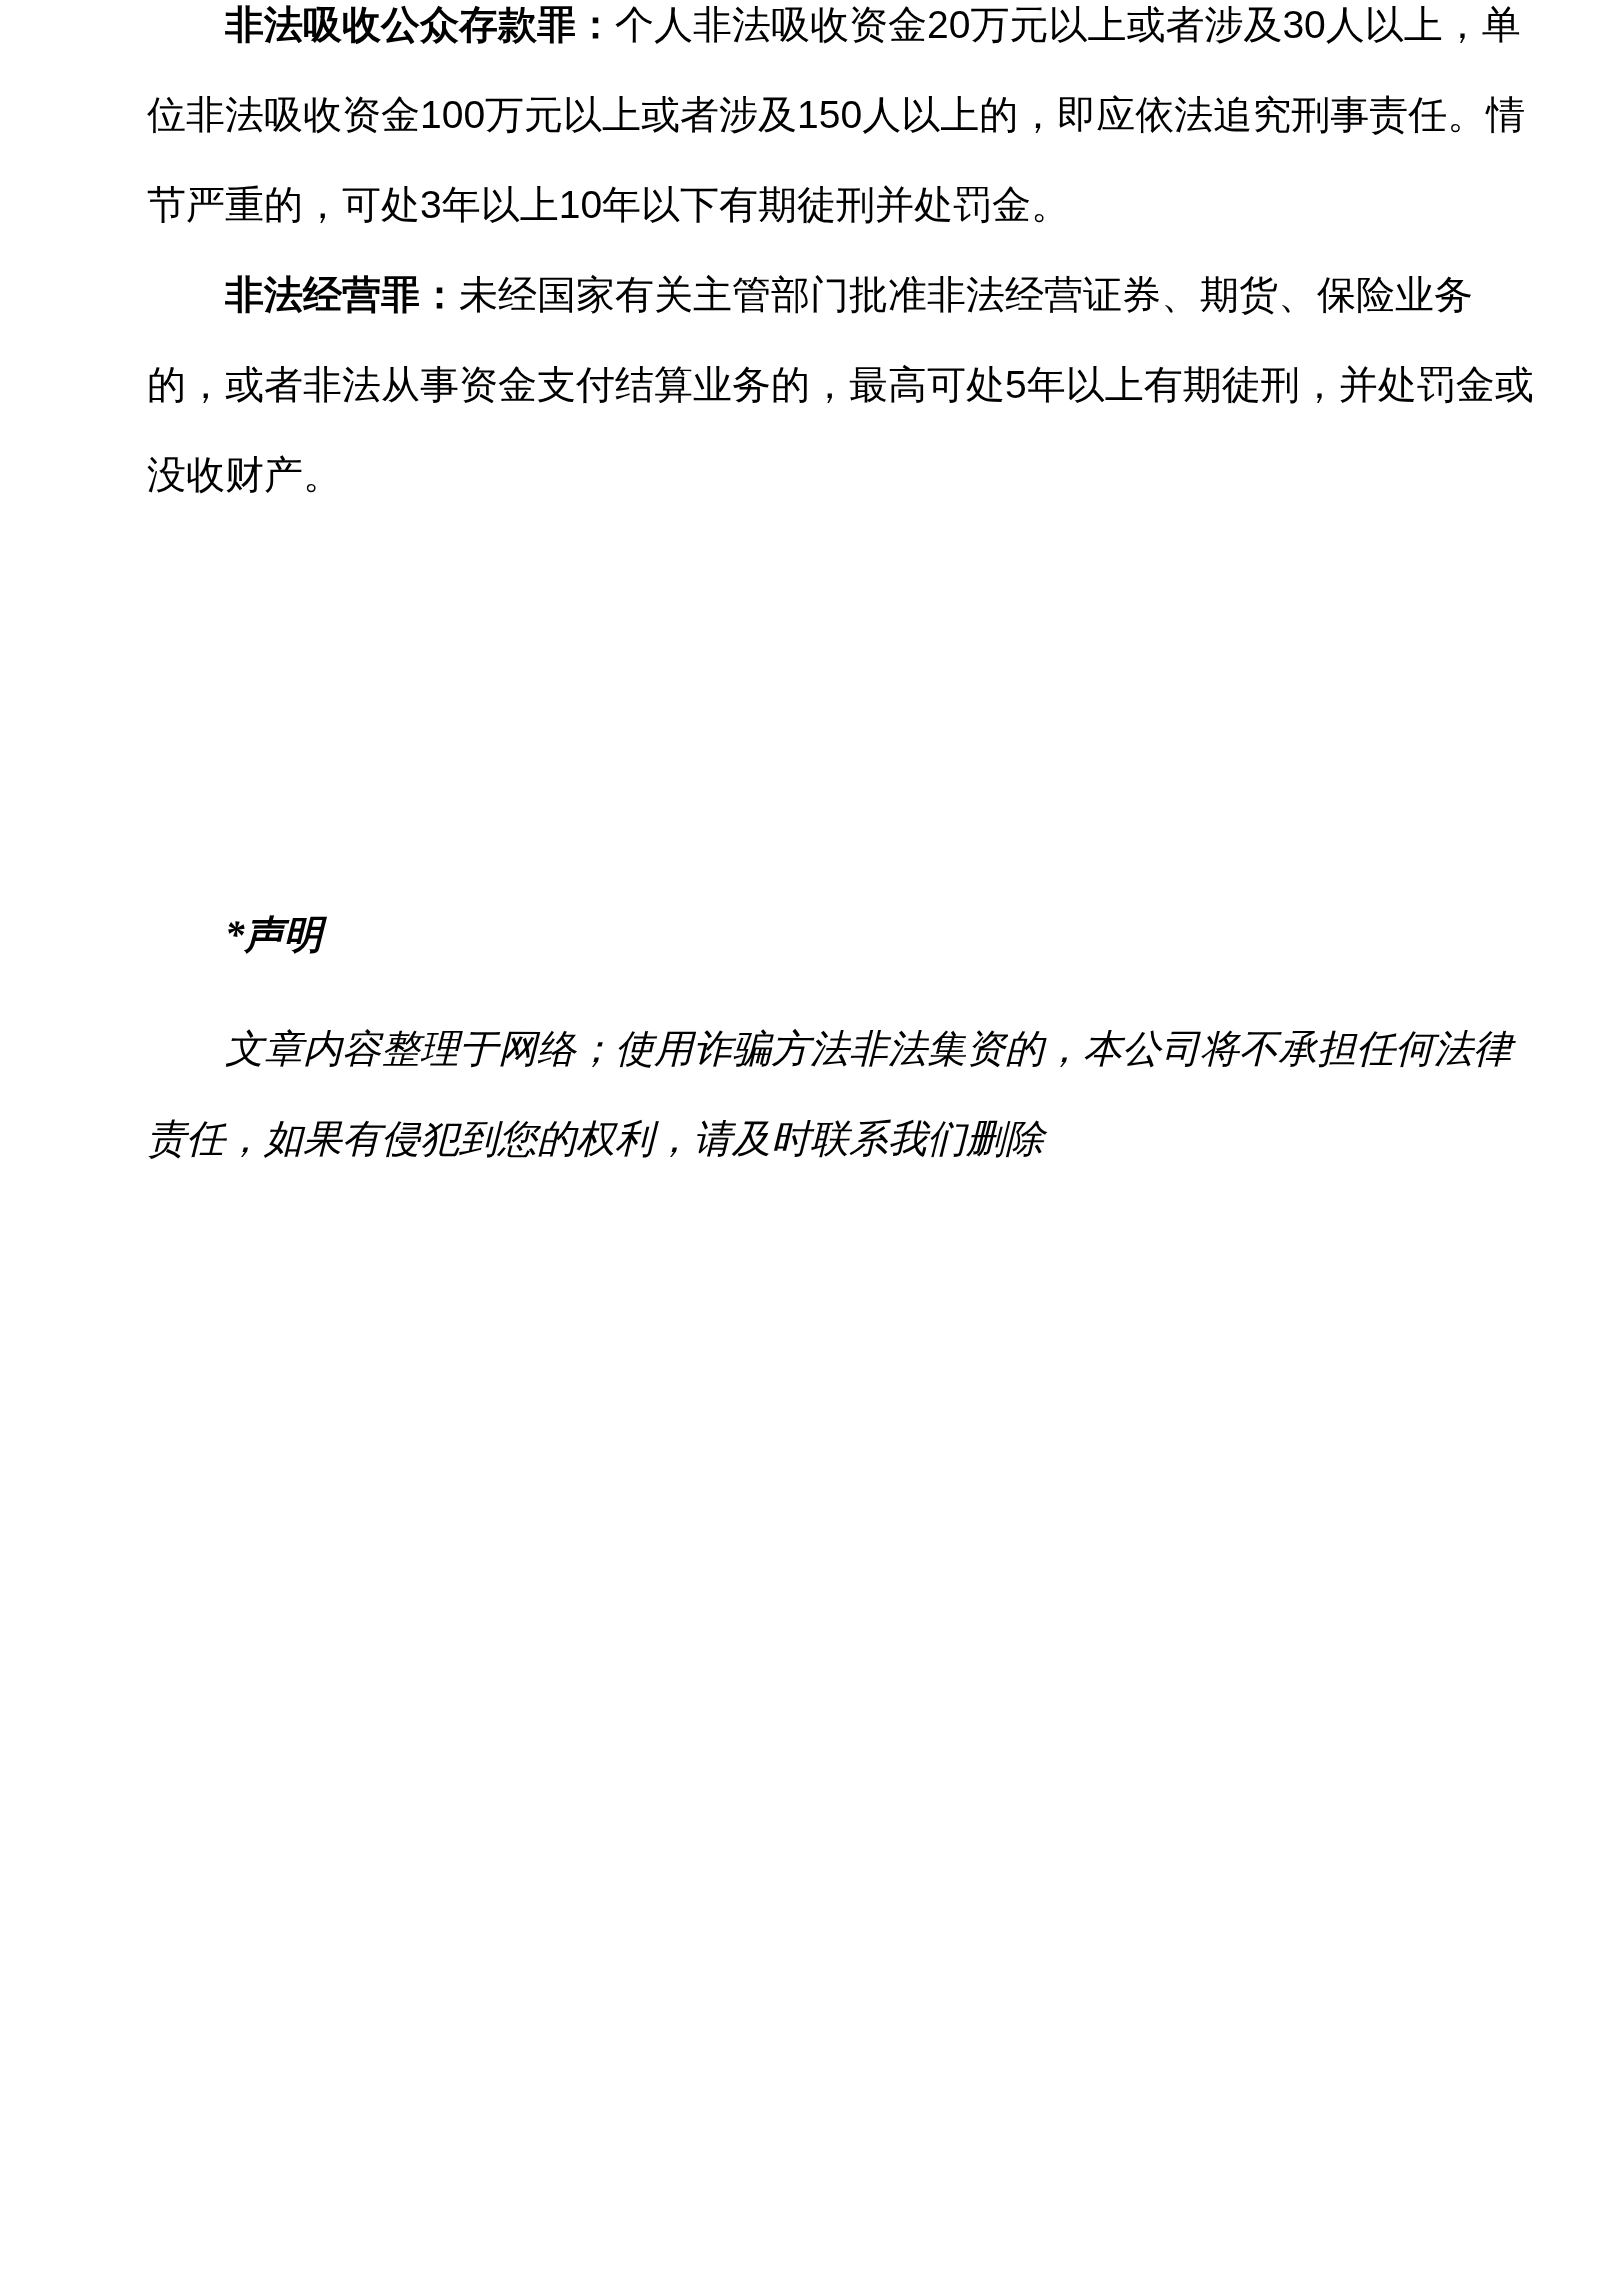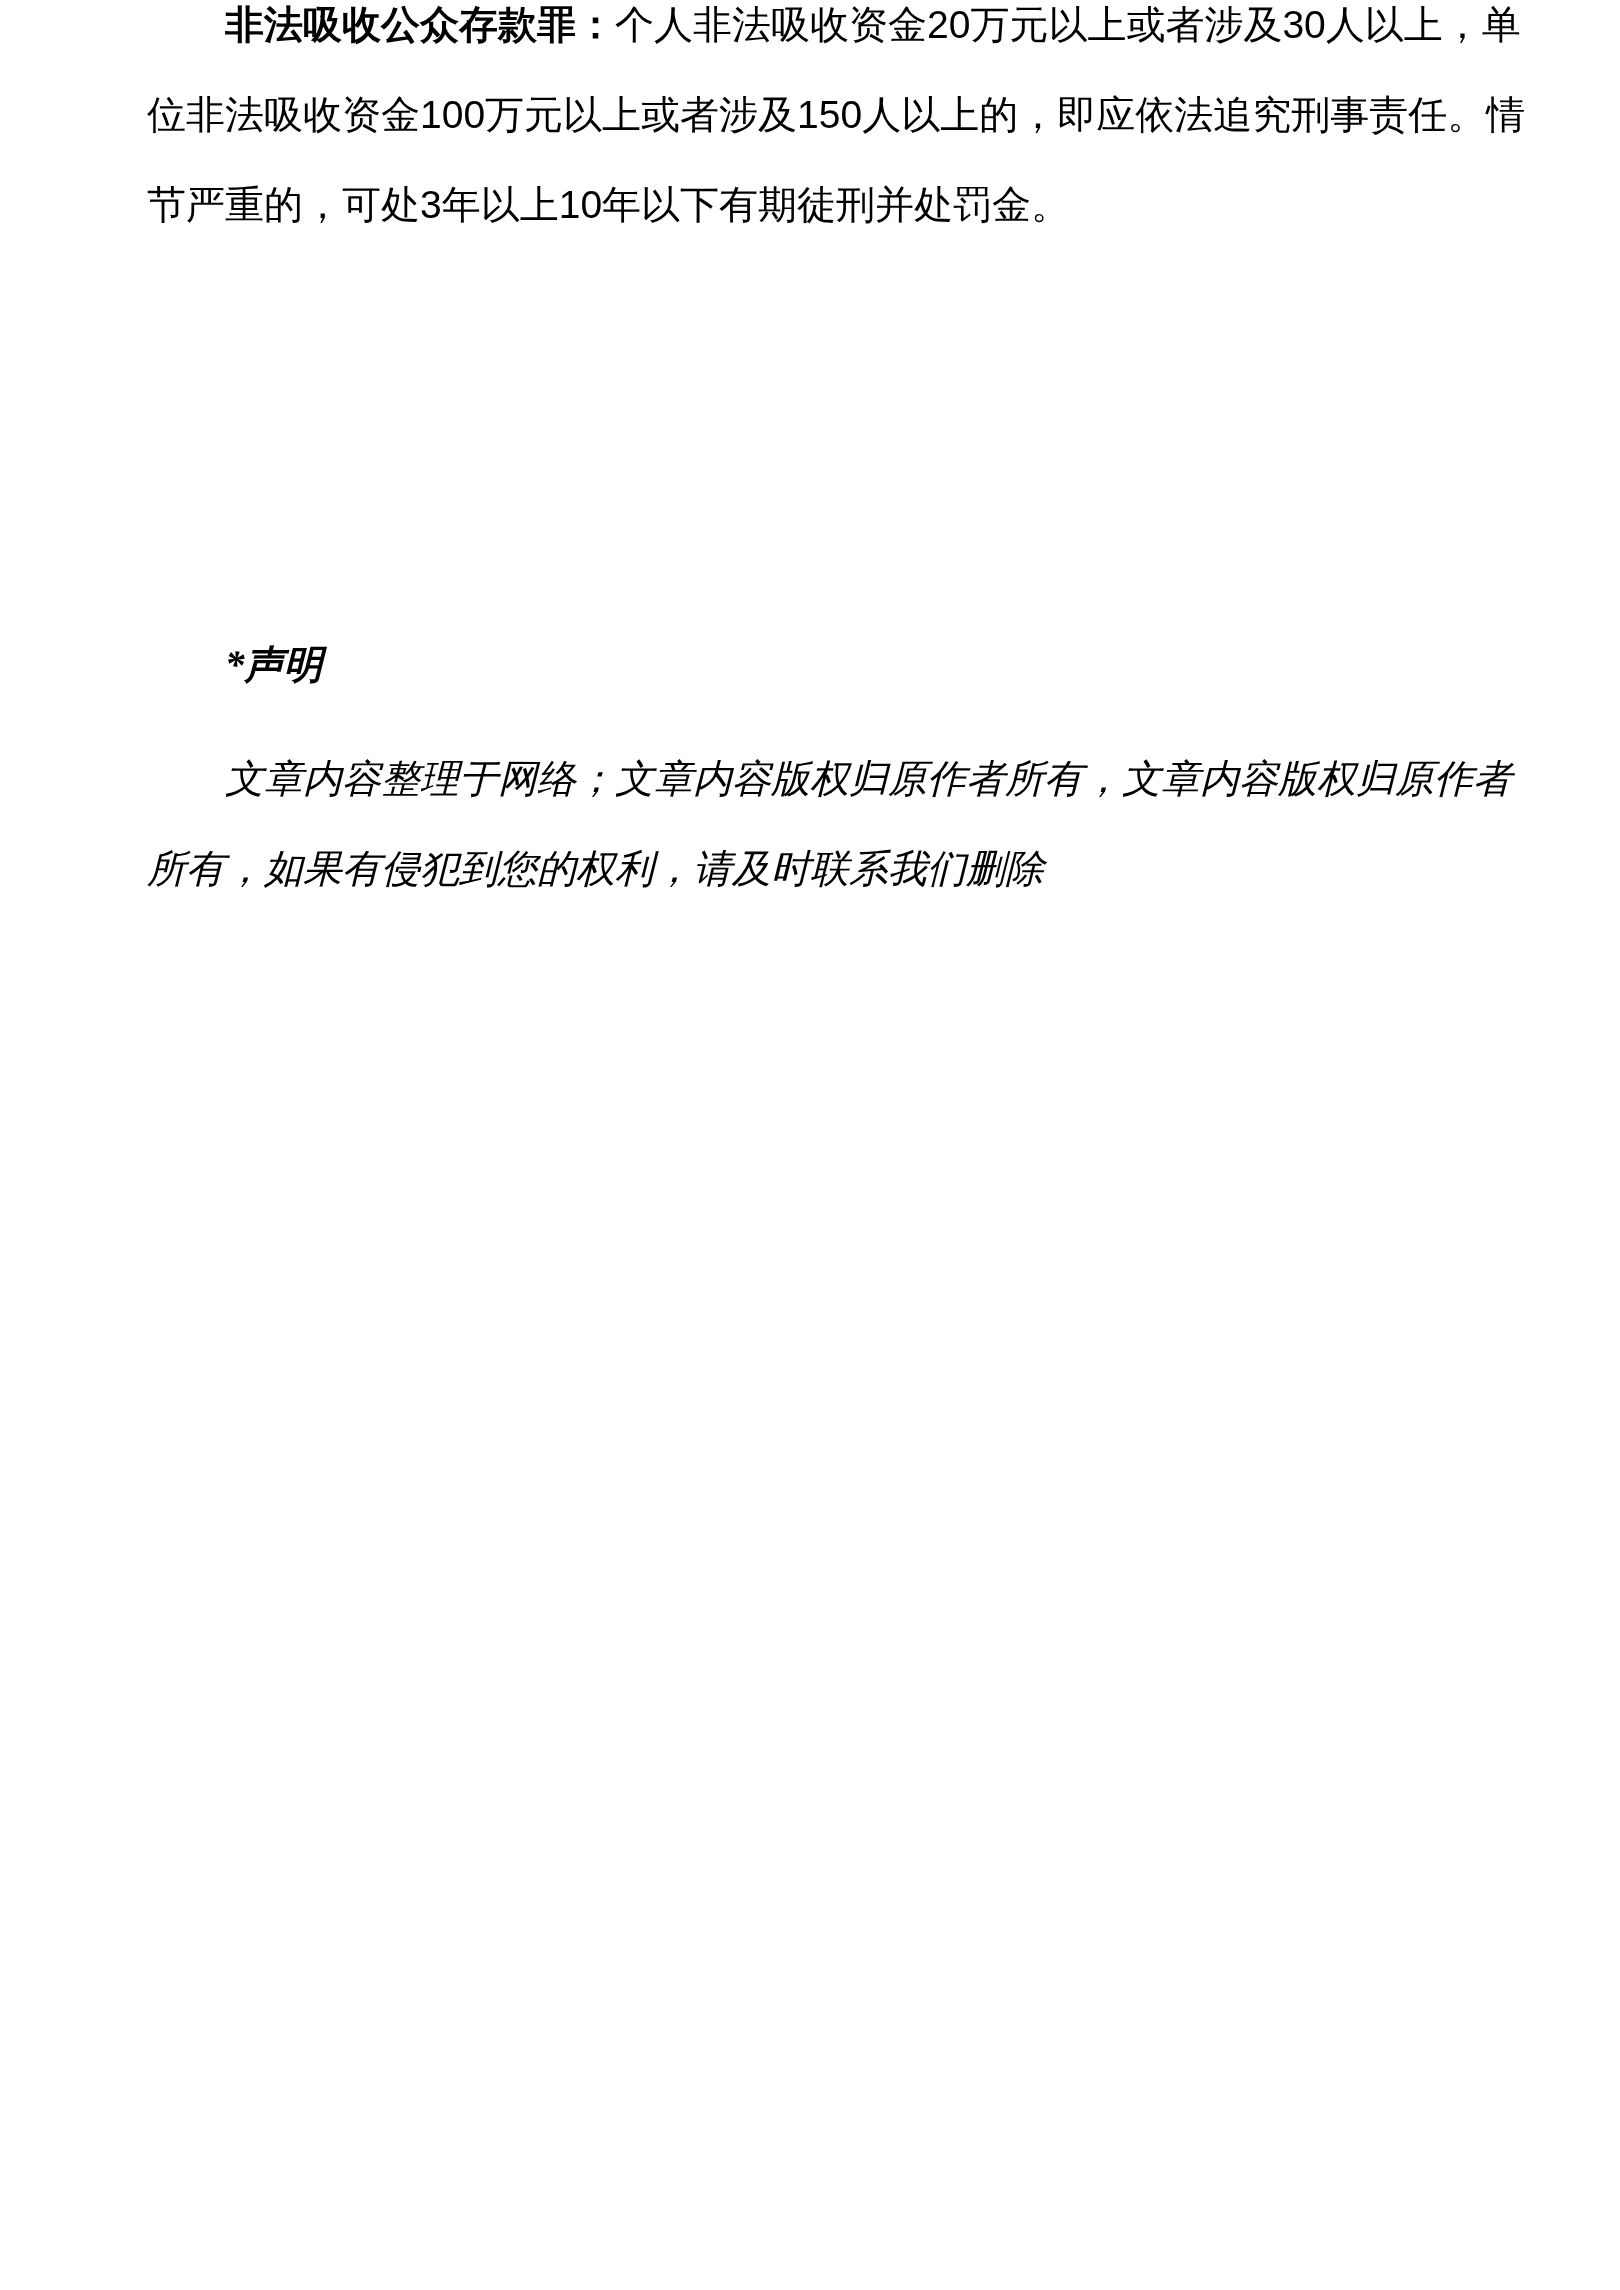--- a/index.html
+++ b/index.html
@@ -62,21 +62,22 @@
 </head>
 <body>
 
 <div class="page">
   <div class="content">
 
     <p class="para"><span class="lead">非法吸收公众存款罪：</span><span>个人非法吸收资金20万元以上或者涉及30人以上，单位非法吸收资金100万元以上或者涉及150人以上的，即应依法追究刑事责任。情节严重的，可处3年以上10年以下有期徒刑并处罚金。</span></p>
 
 
 
+    <p class="para"><span class="lead">非法经营罪：</span><span>未经国家有关主管部门批准非法经营证券、期货、保险业务的，或者非法从事资金支付结算业务的，最高可处5年以上有期徒刑，并处罚金或没收财产。</span></p>
 
     <p class="disclaimer-heading">*声明</p>
 
-    <p class="disclaimer-para first">文章内容整理于网络；文章内容版权归原作者所有，文章内容版权归原作者所有，如果有侵犯到您的权利，请及时联系我们删除</p>
+    <p class="disclaimer-para first">文章内容整理于网络；使用诈骗方法非法集资的，本公司将不承担任何法律责任，如果有侵犯到您的权利，请及时联系我们删除</p>
 
 
   </div>
 </div>
 
 
 </body></html>

